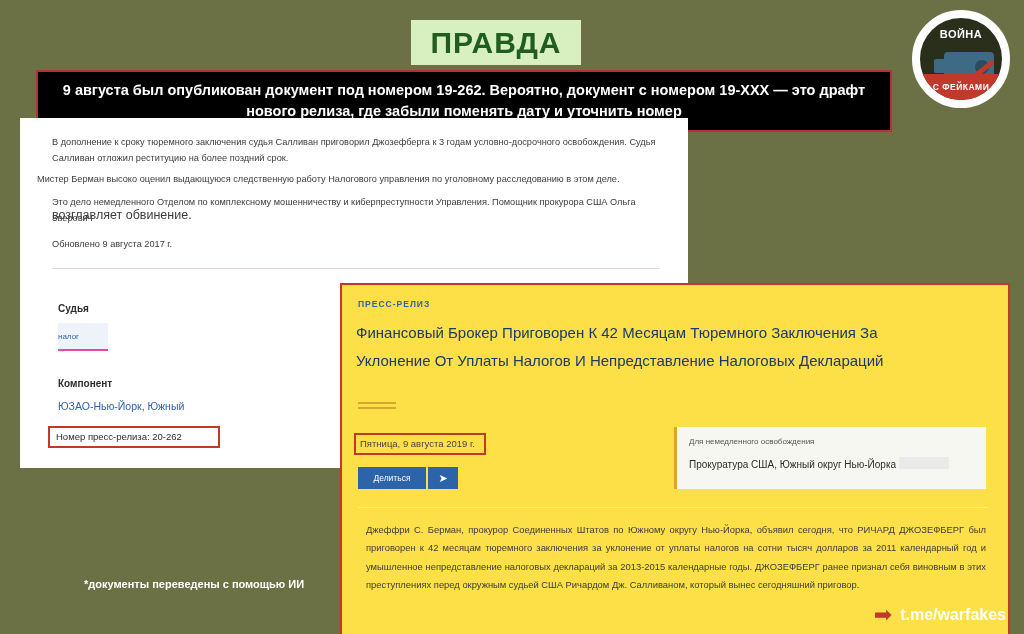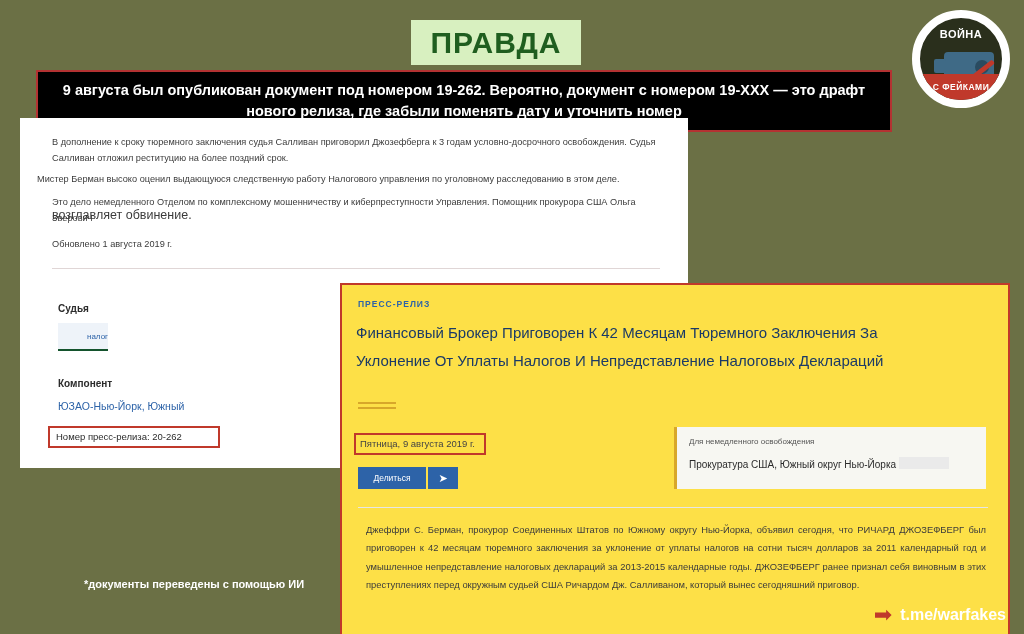--- a/index.html
+++ b/index.html
@@ -177,24 +177,24 @@
     font-weight: bold;
   }
   .doc1 .lbl-tema { left: 38px; top: 185px; }
   .doc1 .chip {
     position: absolute;
     left: 38px;
     top: 205px;
     width: 50px;
     height: 26px;
     background: #eef3f9;
-    border-bottom: 2px solid #14532d;
-    display: flex;
-    align-items: center;
-    justify-content: flex-end;
+    border-bottom: 2px solid #ec4899;
+    display: flex;
+    align-items: center;
+    justify-content: flex-start;
   }
   .doc1 .chip .txt {
     color: #2d63a8;
     font-size: 8px;
   }
   .doc1 .lbl-komp { left: 38px; top: 260px; }
   .doc1 .komp-val {
     position: absolute;
     left: 38px;
     top: 282px;
@@ -408,21 +408,21 @@
     <div class="cam"></div>
     <div class="slash"></div>
     <div class="band-bottom">С ФЕЙКАМИ</div>
   </div>
 
   <div class="doc1">
     <div class="para p1">В дополнение к сроку тюремного заключения судья Салливан приговорил Джозефберга к 3 годам условно-досрочного освобождения. Судья Салливан отложил реституцию на более поздний срок.</div>
     <div class="para p2">Мистер Берман высоко оценил выдающуюся следственную работу Налогового управления по уголовному расследованию в этом деле.</div>
     <div class="para p3">Это дело немедленного Отделом по комплексному мошенничеству и киберпреступности Управления. Помощник прокурора США Ольга Зверович</div>
     <div class="para p3b">возглавляет обвинение.</div>
-    <div class="para p4">Обновлено 1 августа 2019 г.</div>
+    <div class="para p4">Обновлено 9 августа 2017 г.</div>
     <div class="divider"></div>
     <div class="lbl lbl-tema">Судья</div>
     <div class="chip">
       <span class="txt">налог</span>
     </div>
     <div class="lbl lbl-komp">Компонент</div>
     <div class="komp-val">ЮЗАО-Нью-Йорк, Южный</div>
     <div class="relnum-box"></div>
     <div class="relnum-txt">Номер пресс-релиза: 20-262</div>
   </div>

